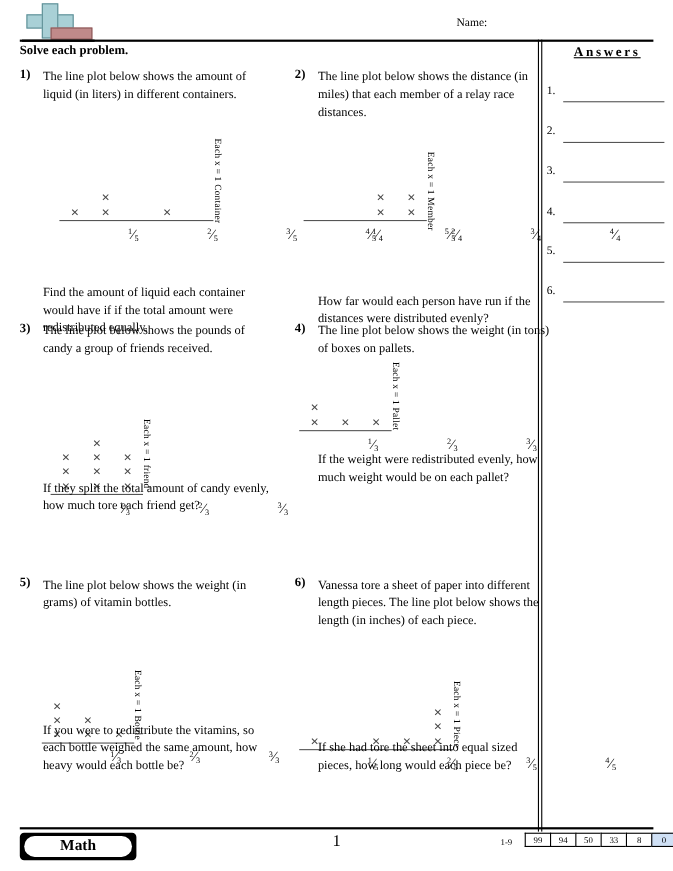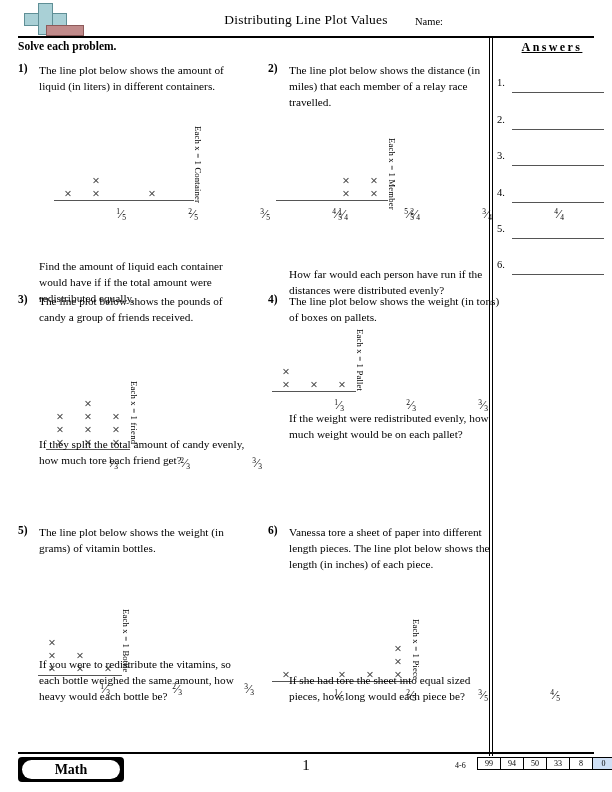--- a/index.html
+++ b/index.html
@@ -278,21 +278,20 @@
 </head>
 <body>
 
 <div id="header">
   <div id="logo">
     <div class="logo-plus-h"></div>
     <div class="logo-plus-v"></div>
     <div class="logo-bar"></div>
     <div class="logo-shadow"></div>
   </div>
-  <div id="doc-title">Distributing Line Plot Values</div>
   <div id="name-label">Name:</div>
   <div id="header-rule"></div>
 </div>
 
 <div id="instruction">Solve each problem.</div>
 
 <div id="divider"></div>
 <div id="answers-head">Answers</div>
 <div id="answer-rows">
     <div class="ans-row" style="top: 77px;">
@@ -347,21 +346,21 @@
           <div class="tick"><span class="frac"><span class="num">3</span><span class="sl">⁄</span><span class="den">5</span></span></div>
           <div class="tick"><span class="frac"><span class="num">4</span><span class="sl">⁄</span><span class="den">5</span></span></div>
           <div class="tick"><span class="frac"><span class="num">5</span><span class="sl">⁄</span><span class="den">5</span></span></div>
         </div>
         <div class="plot-legend" style="left: 149px; top: -48px;">Each x = 1 Container</div>
       </div>
       <div class="prob-question" style="top: 196px;">Find the amount of liquid each container would have if if the total amount were redistributed equally.</div>
     </div>
     <div class="problem" style="left: 268px; top: 62px;">
       <div class="prob-num">2)</div>
-      <div class="prob-text">The line plot below shows the distance (in miles) that each member of a relay race travelled.</div>
+      <div class="prob-text">The line plot below shows the distance (in miles) that each member of a relay race distances.</div>
       <div class="plot" style="left: 8px; top: 112px; width: 146px;">
         <div class="plot-grid" style="height: 26px; width: 112px;">
           <div class="plot-col" style="left: 0px;"></div>
           <div class="plot-col" style="left: 28px;"></div>
           <div class="plot-col" style="left: 56px;">
             <span class="xmark">✕</span>
             <span class="xmark">✕</span>
           </div>
           <div class="plot-col" style="left: 84px;">
             <span class="xmark">✕</span>
@@ -499,21 +498,21 @@
       <div class="prob-question" style="top: 148px;">If she had tore the sheet into equal sized pieces, how long would each piece be?</div>
     </div>
   </div>
 
 <div id="footer-rule"></div>
 <div id="math-badge">
   <div id="math-badge-inner">Math</div>
 </div>
 <div id="site-url">www.CommonCoreSheets.com</div>
 <div id="page-number">1</div>
-<div id="score-range">4-6</div>
+<div id="score-range">1-9</div>
 <div id="score-boxes">
     <div class="score-box">99</div>
     <div class="score-box">94</div>
     <div class="score-box">50</div>
     <div class="score-box">33</div>
     <div class="score-box">8</div>
     <div class="score-box" style="background: rgb(207, 224, 245);">0</div>
   </div>
 
 </body></html>

